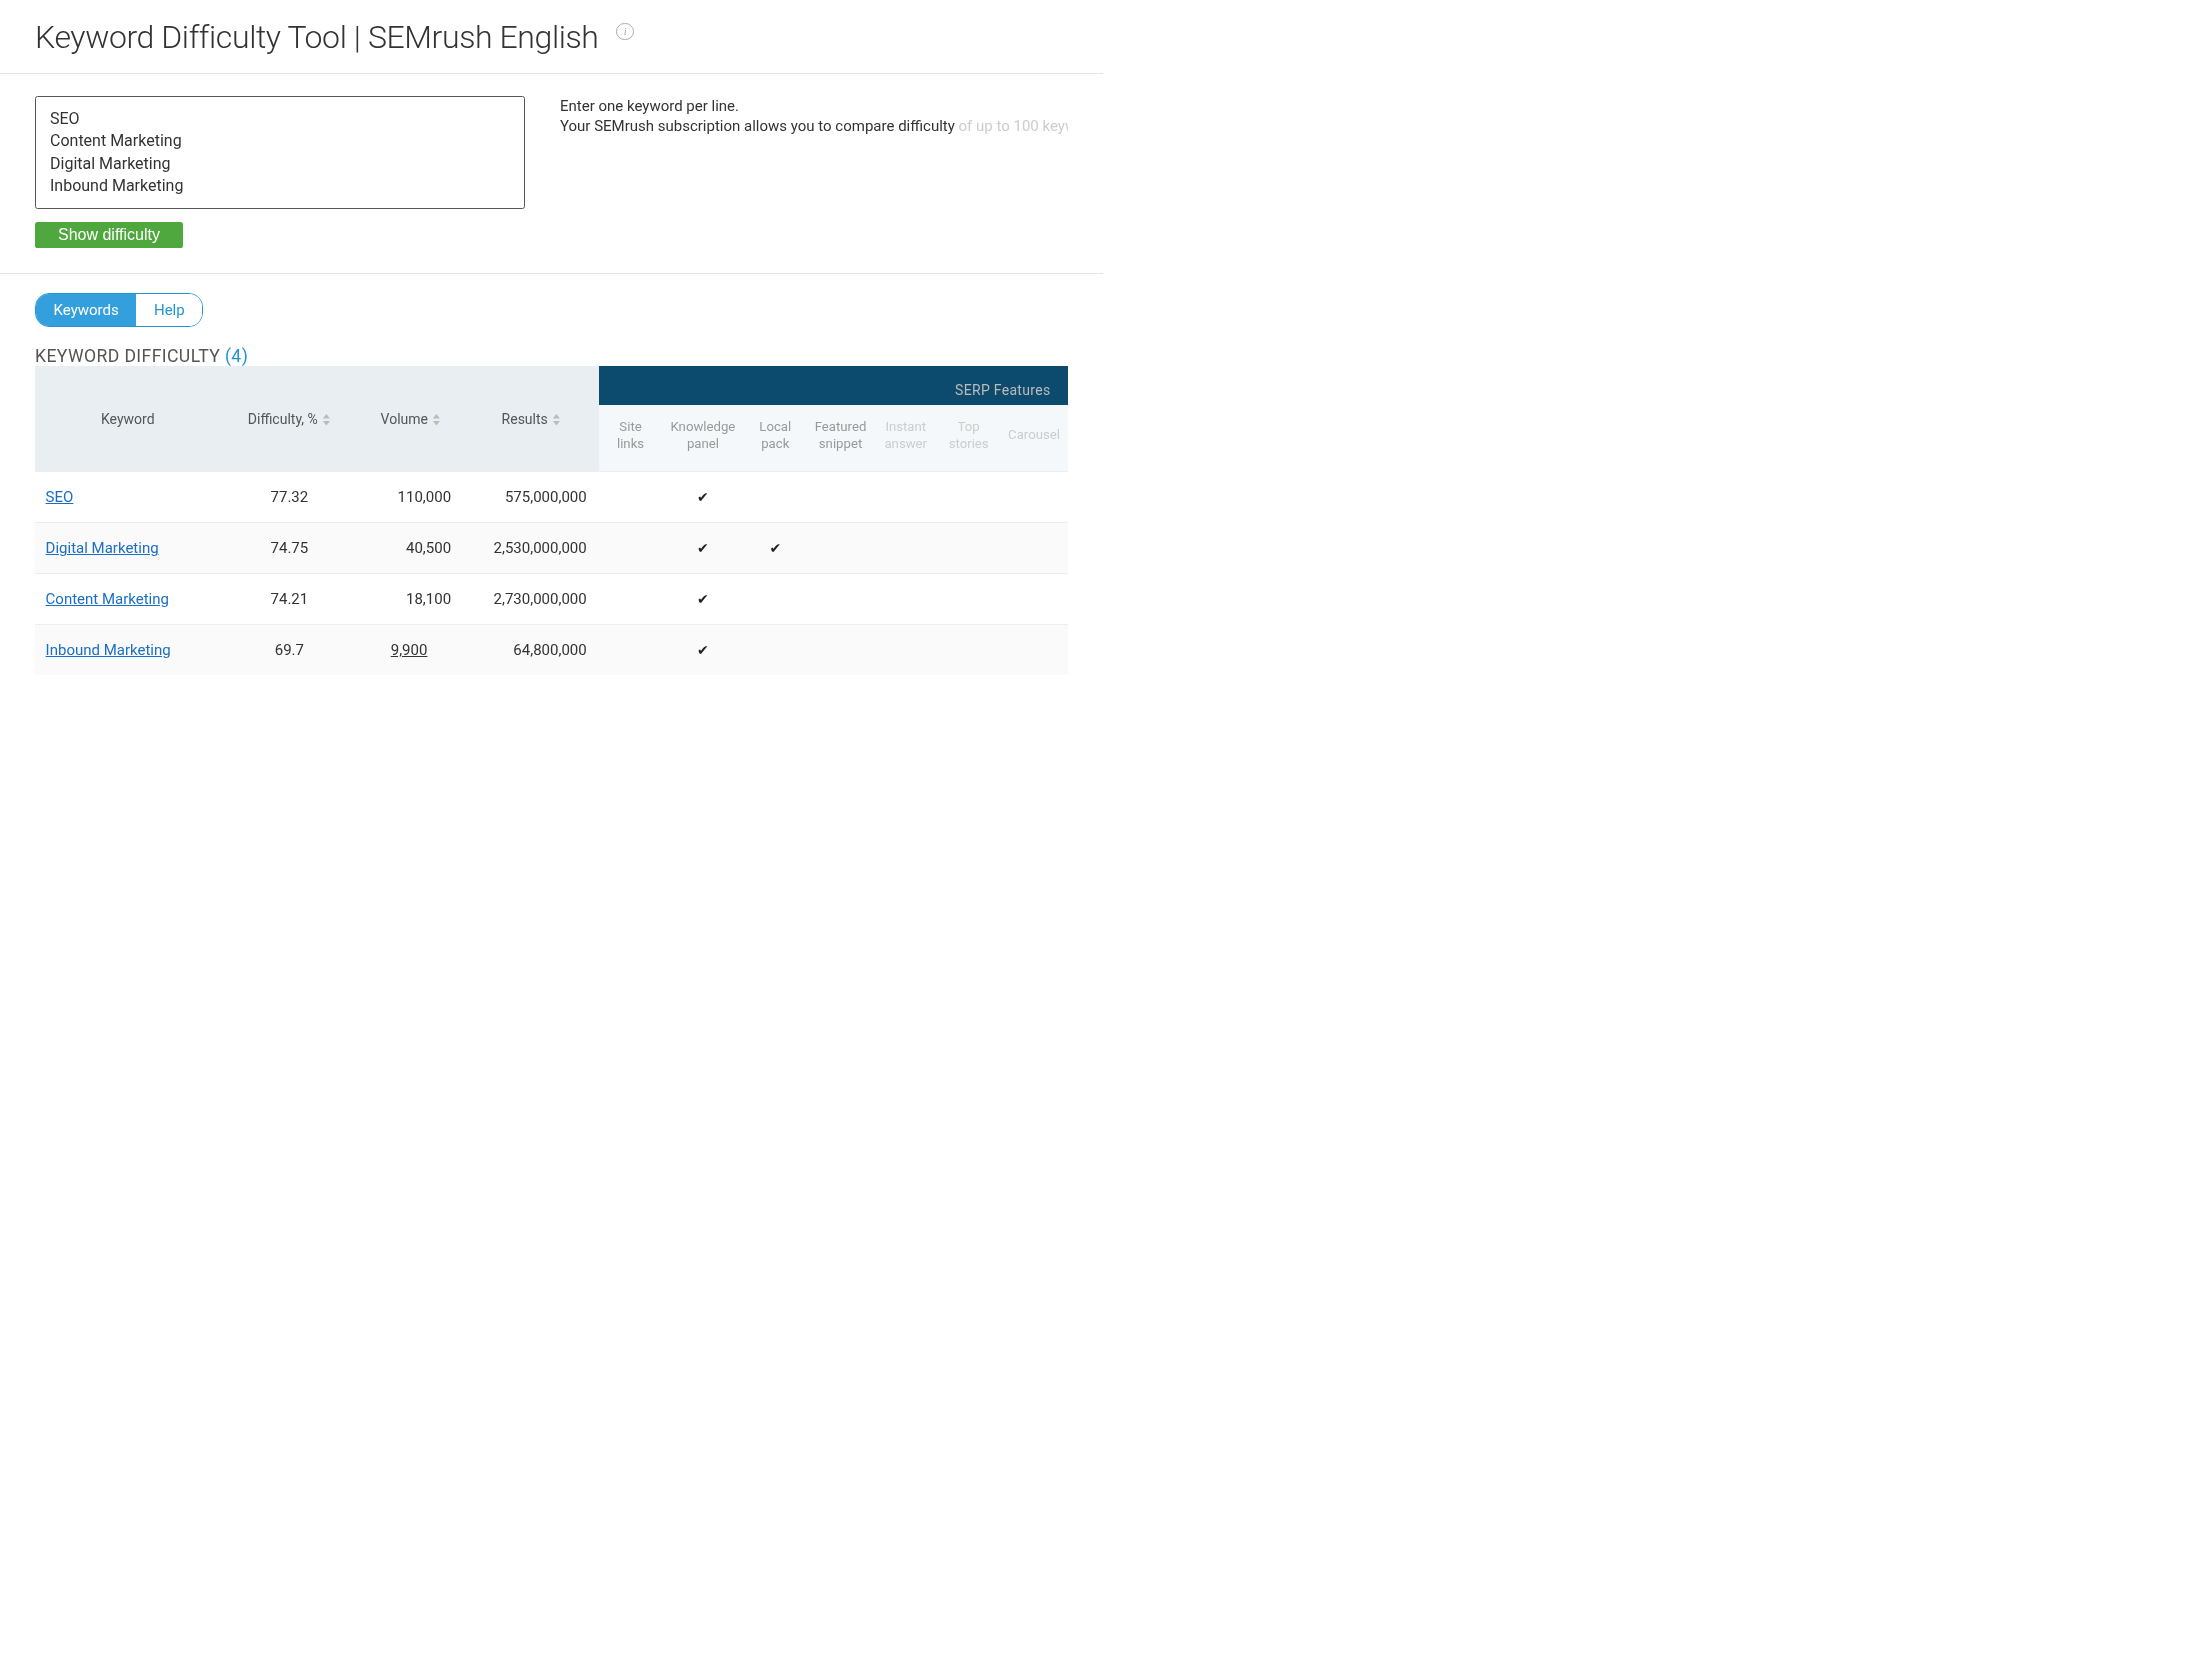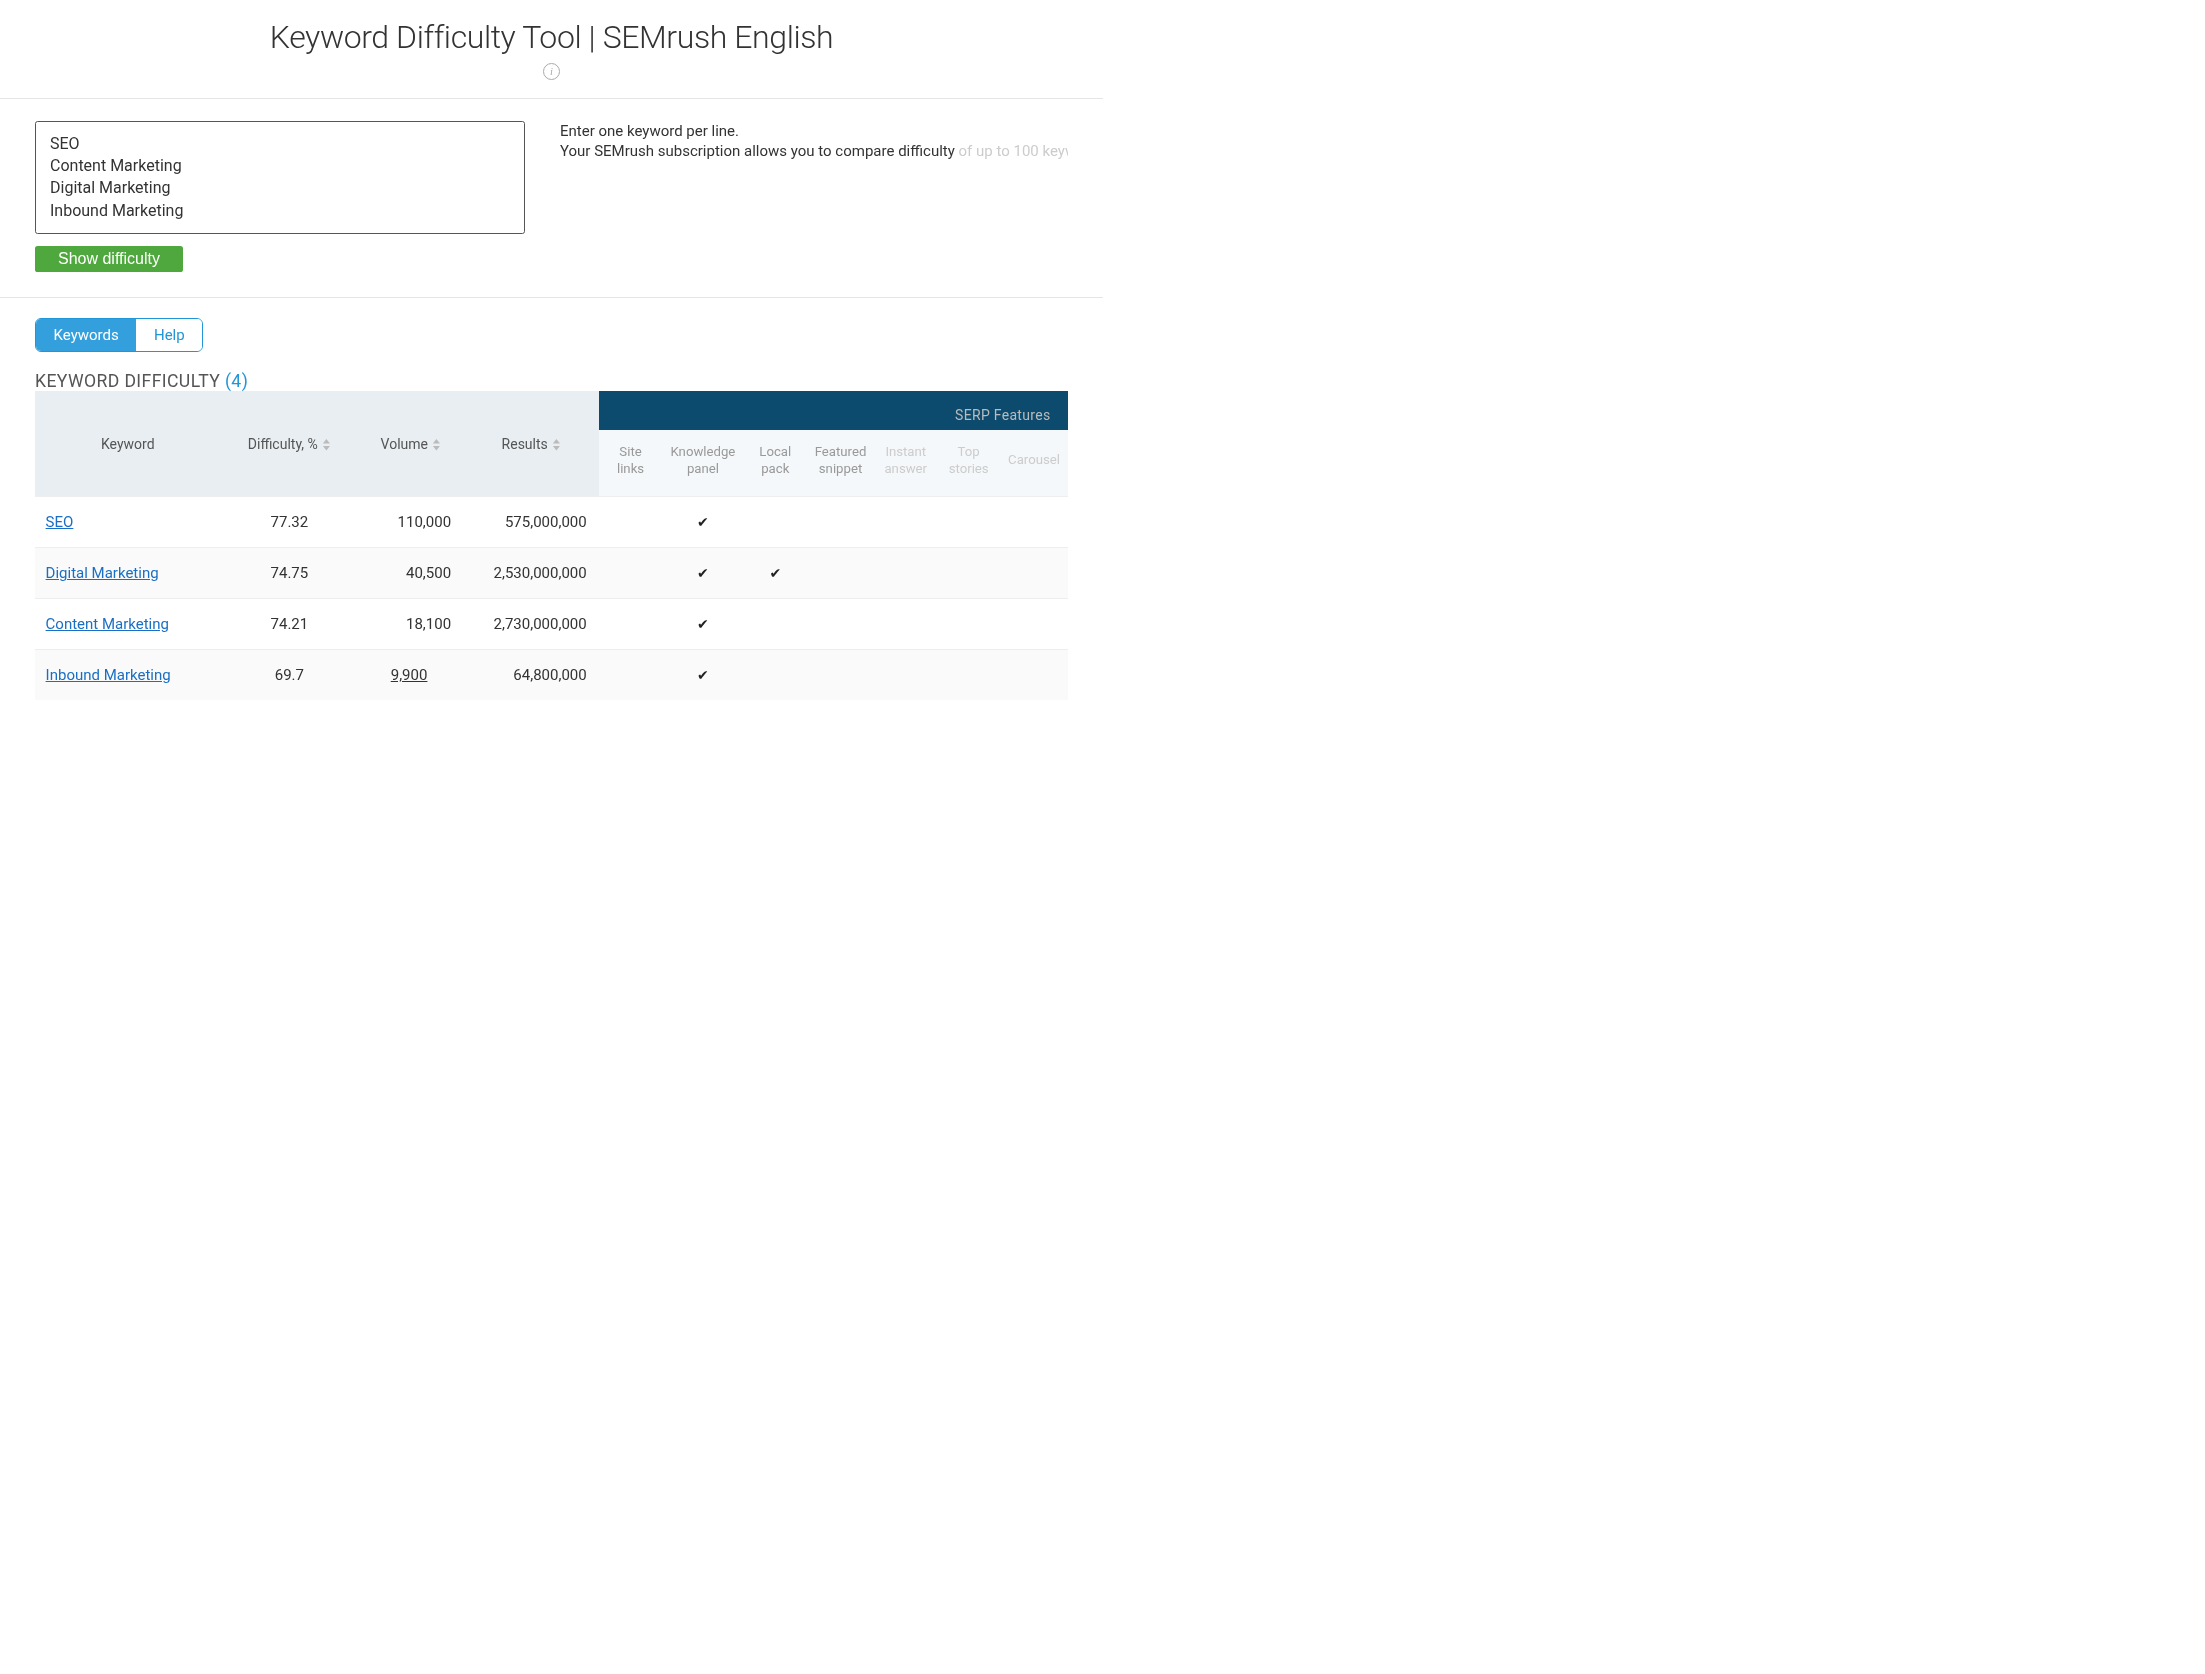--- a/index.html
+++ b/index.html
@@ -8,24 +8,22 @@
   color: #333;
   background: #fff;
   font-size: 12.4px;
 }
 .page {
   padding: 17.6px 35px 35px 35px;
   max-width: 1103px;
 }
 .title-row {
   display: flex;
-  align-items: center;
-  gap: 2px;
+  gap: 18px;
   margin-bottom: 17.6px;
-  flex-direction: column;
 }
 .page-title {
   font-size: 32px;
   font-weight: 300;
   color: #333;
   letter-spacing: -0.4px;
 }
 .info-icon {
   width: 17.6px; height: 17.6px;
   border: 1.3px solid #aaa;
@@ -77,21 +75,21 @@
   padding: 4px 23px;
   font-size: 16px;
   font-weight: 400;
   cursor: pointer;
 }
 .section-gap { height: 25px; }
 .divider2 { border-top: 0.9px solid #e5e5e5; margin: 0 -35px 19.4px -35px; }
 .tabgroup {
   display: inline-flex;
   border: 0.9px solid #2196d6;
-  border-radius: 6px;
+  border-radius: 14px;
   overflow: hidden;
   margin-bottom: 19.4px;
 }
 .tab {
   padding: 7px 17.6px;
   font-size: 15px;
   cursor: pointer;
   background: #fff;
   color: #2196d6;
 }

